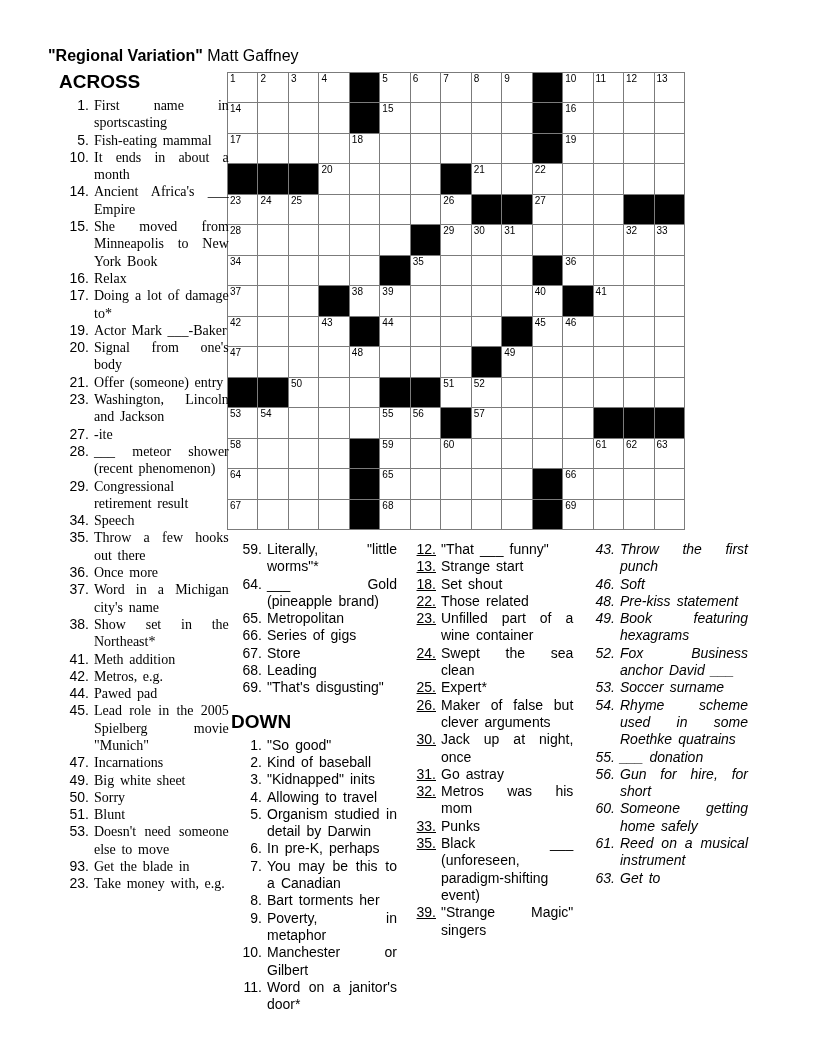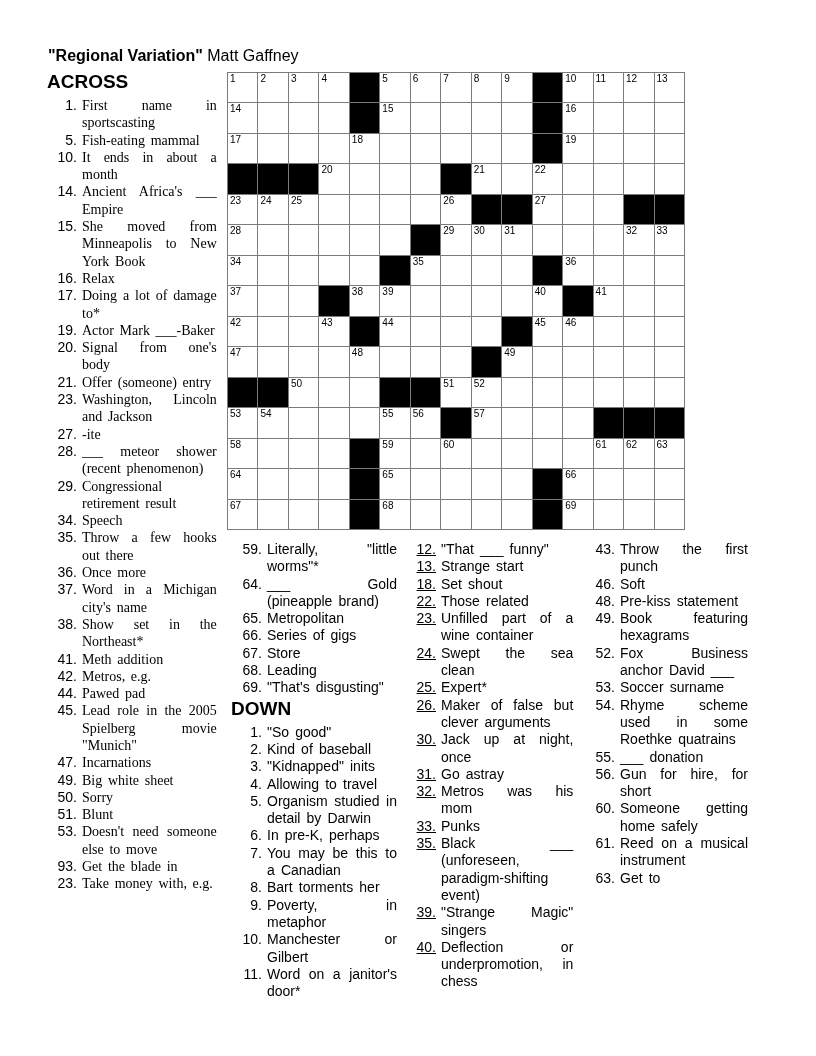--- a/index.html
+++ b/index.html
@@ -36,31 +36,31 @@
   .cell .num {
     position: absolute; top: 0px; left: 2px;
     font-size: 10px; line-height: 12px;
   }
   
   .col { position: absolute; font-size: 14px; line-height: 17.3px; }
   .clue-head {
     font-weight: bold; font-size: 19px; line-height: 23px;
     margin-bottom: 4px; padding-left: 3px;
   }
-  .clue + .clue-head { }
+  .clue + .clue-head { margin-top: 13px; }
   .clue { display: flex; align-items: flex-start; }
   .cnum { flex: 0 0 auto; text-align: right; margin-right: 5px; }
   .ctext { text-align: justify; word-spacing: 2.2px; }
-  .col1 { left: 44px;  top: 70px;  }
+  .col1 { left: 56px;  top: 70px;  }
   .col1 .cnum { width: 33px; } .col1 .ctext { width: 134.8px; font-family: Liberation Serif, serif; }
   .col2 { left: 228px; top: 541px; }
   .col2 .cnum { width: 34px; } .col2 .ctext { width: 130px; }
   .col3 { left: 412px; top: 541px; }
   .col3 .cnum { width: 24px; text-decoration: underline; } .col3 .ctext { width: 132.3px; }
-  .col4 { left: 592px; top: 541px; }
+  .col4 { left: 592px; top: 541px; font-style: italic; }
   .col4 .cnum { width: 23px; } .col4 .ctext { width: 128px; }
 </style>
 </head>
 <body>
 
 <div class="page">
 
   <div class="title">
     <span class="t-bold">"Regional Variation"</span>
     <span class="t-reg">Matt Gaffney</span>
@@ -680,24 +680,20 @@
         <span class="ctext">Punks</span>
       </div>
       <div class="clue">
         <span class="cnum">35.</span>
         <span class="ctext">Black ___ (unforeseen, paradigm-shifting event)</span>
       </div>
       <div class="clue">
         <span class="cnum">39.</span>
         <span class="ctext">"Strange Magic" singers</span>
       </div>
-      <div class="clue">
-        <span class="cnum">40.</span>
-        <span class="ctext">Deflection or underpromotion, in chess</span>
-      </div>
     </div>
   <div class="col col4" id="col4">
       <div class="clue">
         <span class="cnum">43.</span>
         <span class="ctext">Throw the first punch</span>
       </div>
       <div class="clue">
         <span class="cnum">46.</span>
         <span class="ctext">Soft</span>
       </div>

